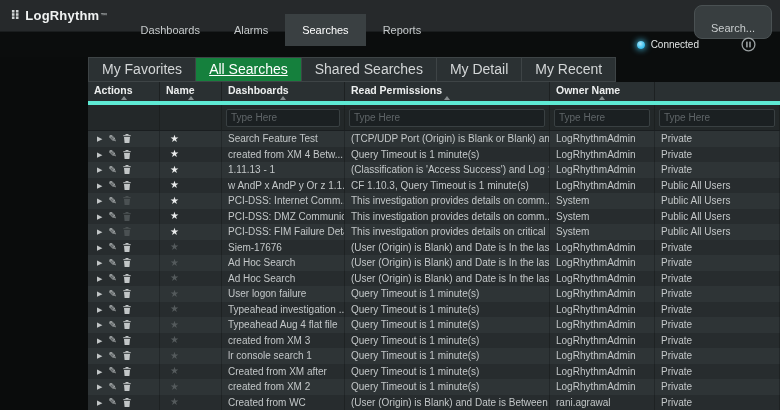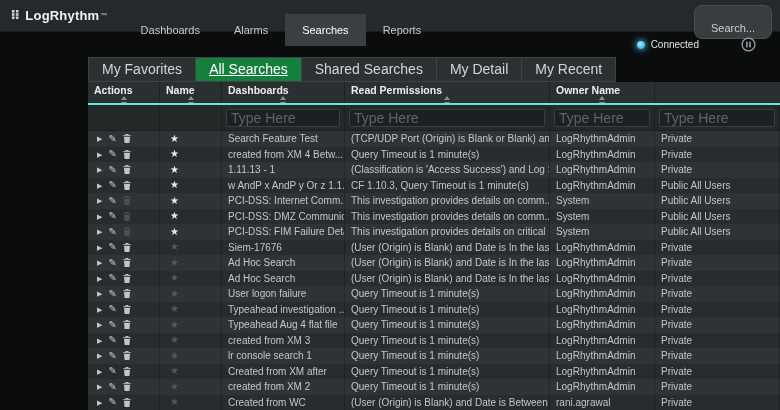--- a/index.html
+++ b/index.html
@@ -52,35 +52,35 @@
   .tab-row { height: 25px; display: flex; align-items: stretch; }
   .tab {
     padding: 0 13px; line-height: 23px; font-size: 14px; color: #d3d6d7;
     background: #2b3133; border: 1px solid #3e4446; margin-left: -1px;
     cursor: pointer; white-space: nowrap;
   }
   .tab:first-child { margin-left: 0; }
   .tab.active { background: #15803d; color: #ffffff; text-decoration: underline; }
   
   .grid-row { display: grid; grid-template-columns: 72px 62px 123px 205px 105px 125px; }
-  .thead { height: 23px; background: #2a3032; border-bottom: 2px solid #5eead4; }
+  .thead { height: 23px; background: #2a3032; border-bottom: 4px solid #5eead4; }
   .th {
     padding: 2px 6px 2px 6px; display: flex; flex-direction: column;
     justify-content: space-between; border-right: 1px solid rgba(0,0,0,.3);
     cursor: pointer; overflow: hidden;
   }
   .th-label { font-size: 10.5px; font-weight: bold; color: #eceeee; white-space: nowrap; }
   .sorter { display: flex; flex-direction: column; align-items: center; gap: 2px; margin: 0 auto 1px auto; }
   .tri-up { width: 0; height: 0; border-left: 3px solid transparent; border-right: 3px solid transparent; border-bottom: 4px solid #868c8e; }
   .tri-down { width: 0; height: 0; border-left: 3px solid transparent; border-right: 3px solid transparent; border-top: 4px solid #868c8e; }
   .filter-row { height: 26px; background: #232829; border-bottom: 1px solid #1a1e20; }
   .filter-cell { display: flex; align-items: center; padding: 0 4px; border-right: 1px solid rgba(0,0,0,.2); }
   .filter-input {
     width: 100%; height: 18px; background: #1b2022; border: 1px solid #394042;
-    border-radius: 2px; color: #aeb3b4; font-size: 14px; font-family: inherit;
+    border-radius: 2px; color: #aeb3b4; font-size: 10px; font-family: inherit;
     padding: 0 4px;
   }
   .filter-input::placeholder { color: #5f6568; }
   
   .tbody { flex: 1; overflow: hidden; }
   .tr { height: 15.5px; align-items: center; font-size: 10px; color: #c3c7c8; cursor: pointer; }
   .tr.odd  { background: #2e3436; }
   .tr.even { background: #272c2e; }
   .td {
     padding: 0 6px; white-space: nowrap; overflow: hidden; text-overflow: ellipsis;

